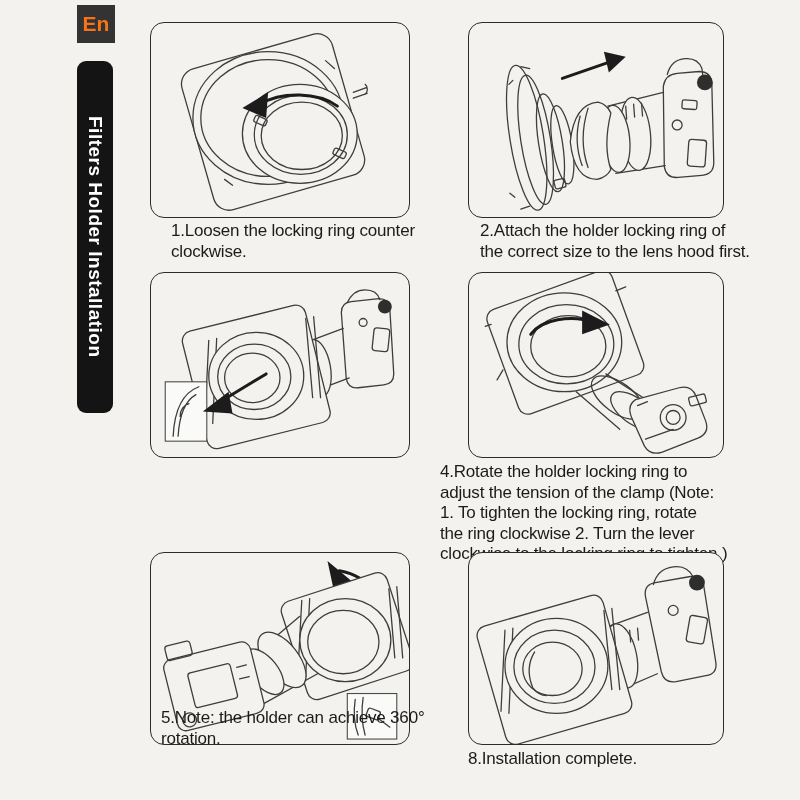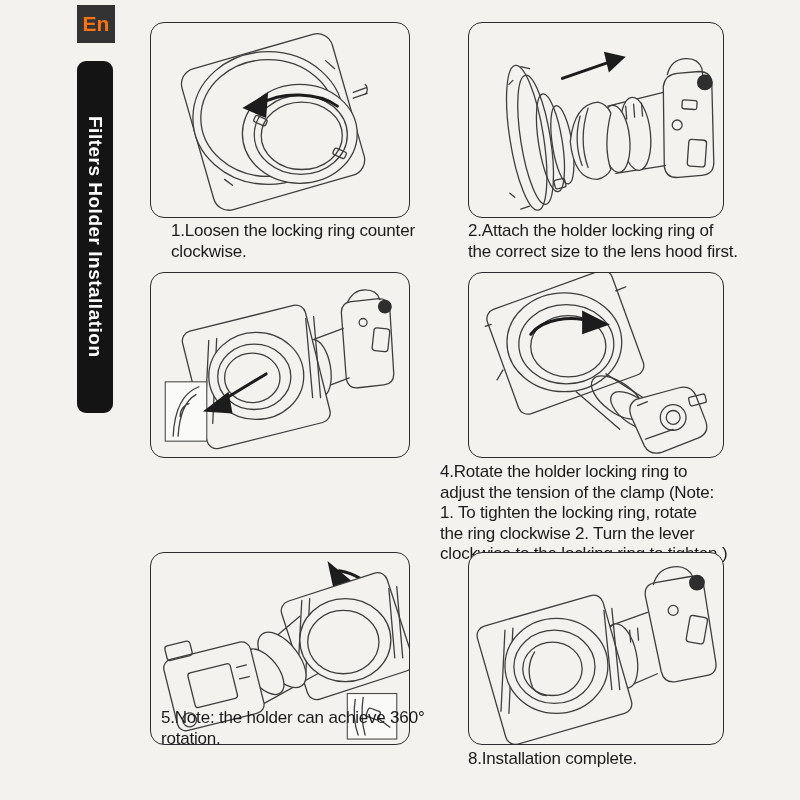--- a/index.html
+++ b/index.html
@@ -104,21 +104,21 @@
       <rect class="ln" x="221" y="118" width="18" height="27" rx="3" transform="rotate(4 230 131)"></rect>
       <circle class="ln" cx="210" cy="103" r="5"></circle>
       <path class="ln" d="M196,70 L140,84 M198,144 L148,152"></path>
       <ellipse class="bg" cx="168" cy="112" rx="15" ry="37" transform="rotate(-6 168 112)"></ellipse>
       <ellipse class="bg" cx="148" cy="117" rx="14" ry="34" transform="rotate(-6 148 117)"></ellipse>
       <path class="ln" d="M158,84 l1,13 M166,82 l1,13 M174,81 l1,13"></path>
       <path class="bg" d="M130,80 q-24,2 -28,40 q4,38 27,38 q10,-2 14,-10 q-8,-24 0,-57 q-4,-9 -13,-11 z"></path>
       <path class="ln" d="M112,94 q-7,26 2,50 M120,86 q-10,32 0,60"></path>
     </svg>
   </div>
-  <div class="caption" style="left:468px;top:221px;width:308px;">2.Attach the holder locking ring of
+  <div class="caption" style="left:480px;top:221px;width:308px;">2.Attach the holder locking ring of
 the correct size to the lens hood first.</div>
 
   <div class="panel" style="left:150px;top:272px;width:260px;height:186px;">
     <svg viewBox="0 0 260 186">
       <path class="bg" d="M192,40 q0,-10 10,-11 l28,-3 q10,0 11,10 l4,66 q0,10 -10,11 l-26,3 q-10,1 -12,-9 z"></path>
       <path class="ln" d="M198,30 q6,-13 18,-13 q12,0 15,10"></path>
       <circle class="dk" cx="236" cy="34" r="7"></circle>
       <rect class="ln" x="224" y="56" width="16" height="23" rx="3" transform="rotate(6 232 68)"></rect>
       <circle class="ln" cx="214" cy="50" r="4"></circle>
       <path class="ln" d="M194,56 L146,74 M200,106 L158,122"></path>

